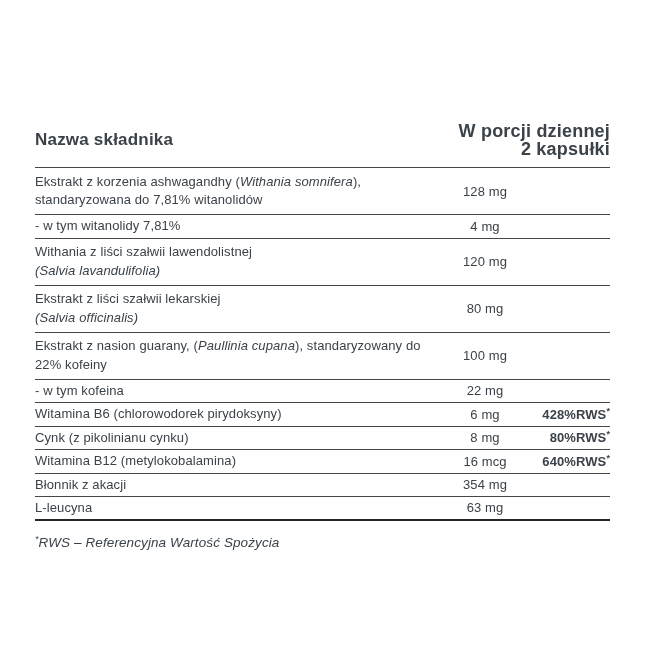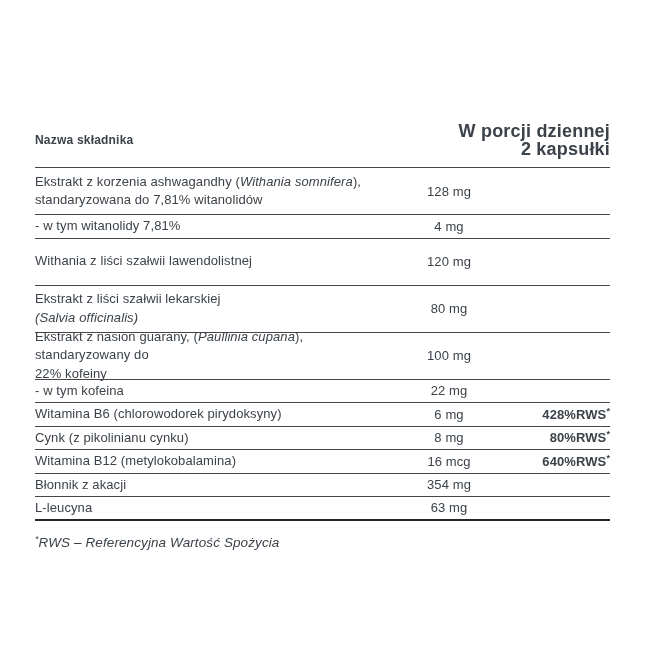--- a/index.html
+++ b/index.html
@@ -10,23 +10,23 @@
   }
   html,body{margin:0;padding:0;}
   body{
     width:650px;height:650px;background:var(--bg);
     font-family:"Liberation Sans",sans-serif;
     color:var(--text-color);
     position:relative;overflow:hidden;
   }
   .sheet{position:absolute;left:35px;top:112px;width:575px;}
   .hdr{display:flex;align-items:center;height:56px;border-bottom:1.5px solid var(--rule-color);box-sizing:border-box;}
-  .hdr .h-name{flex:1;font-weight:700;font-size:12px;letter-spacing:.2px;}
+  .hdr .h-name{flex:1;font-weight:700;font-size:17px;letter-spacing:.2px;}
   .hdr .h-serv{width:160px;text-align:right;font-weight:700;font-size:18px;line-height:18px;letter-spacing:.2px;}
-  .row{display:flex;align-items:center;border-bottom:1.5px solid var(--rule-color);box-sizing:border-box;gap:36px;}
+  .row{display:flex;align-items:center;border-bottom:1.5px solid var(--rule-color);box-sizing:border-box;}
   .row.tall{height:47px;}
   .row.short{height:23.5px;}
   .row.last{border-bottom:2.5px solid var(--rule-strong);}
   .cell{font-size:13px;letter-spacing:.1px;}
   .c-name{flex:1;line-height:18.5px;padding-right:6px;}
   .c-amt{width:70px;text-align:center;white-space:nowrap;}
   .c-rws{width:90px;text-align:right;white-space:nowrap;font-weight:bold;}
   .italic{font-style:italic;}
   .sup{font-size:9px;vertical-align:top;line-height:1;}
   .footnote{margin-top:14px;font-size:13.5px;font-style:italic;letter-spacing:.1px;}
@@ -50,21 +50,21 @@
     <div class="cell c-rws"></div>
   </div>
 
   <div class="row short">
     <div class="cell c-name"><span>- w tym witanolidy 7,81%</span></div>
     <div class="cell c-amt">4 mg</div>
     <div class="cell c-rws"></div>
   </div>
 
   <div class="row tall">
-    <div class="cell c-name"><span>Withania z liści szałwii lawendolistnej</span><br></div>
+    <div class="cell c-name"><span>Withania z liści szałwii lawendolistnej</span><br><span class="italic">(Salvia lavandulifolia)</span></div>
     <div class="cell c-amt">120 mg</div>
     <div class="cell c-rws"></div>
   </div>
 
   <div class="row tall">
     <div class="cell c-name"><span>Ekstrakt z liści szałwii lekarskiej</span><br><span class="italic">(Salvia officinalis)</span></div>
     <div class="cell c-amt">80 mg</div>
     <div class="cell c-rws"></div>
   </div>
 

